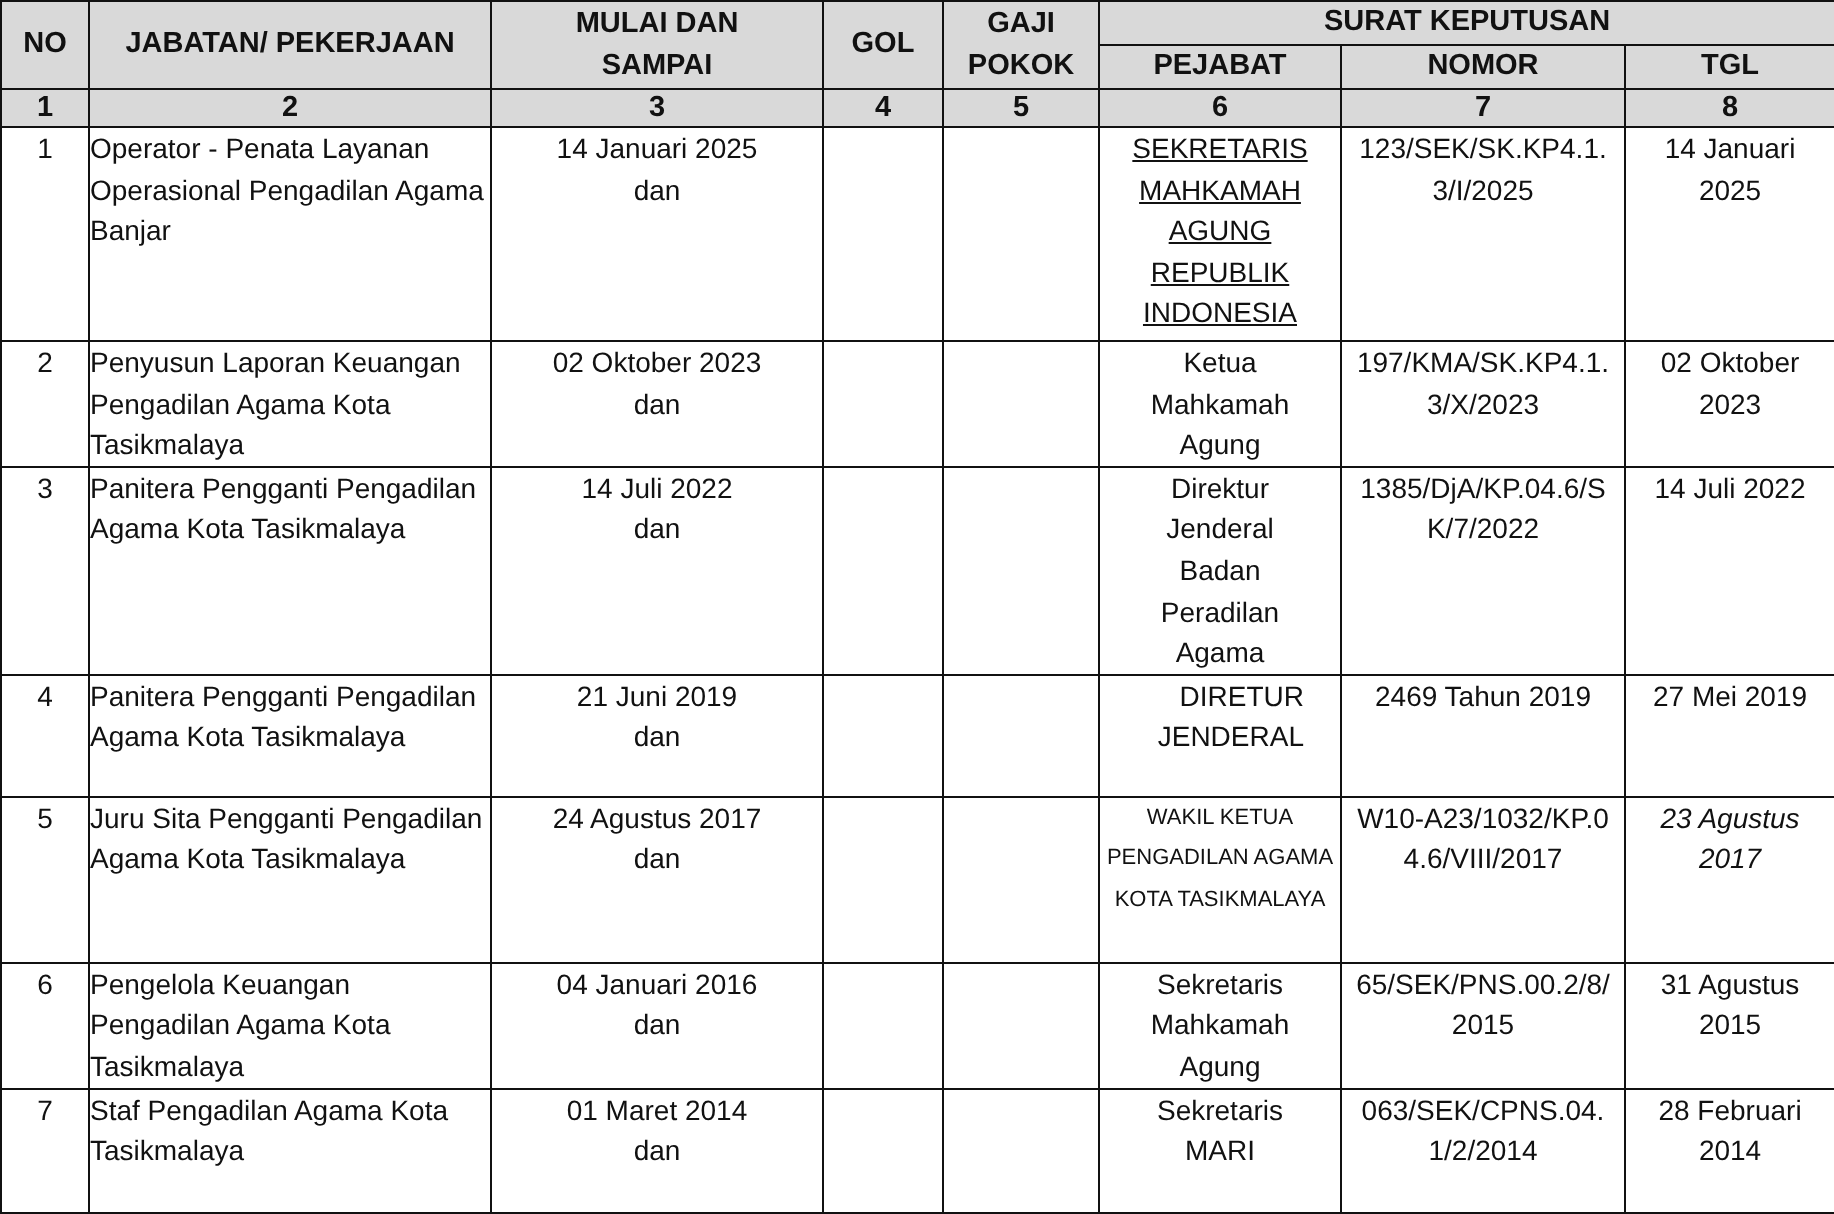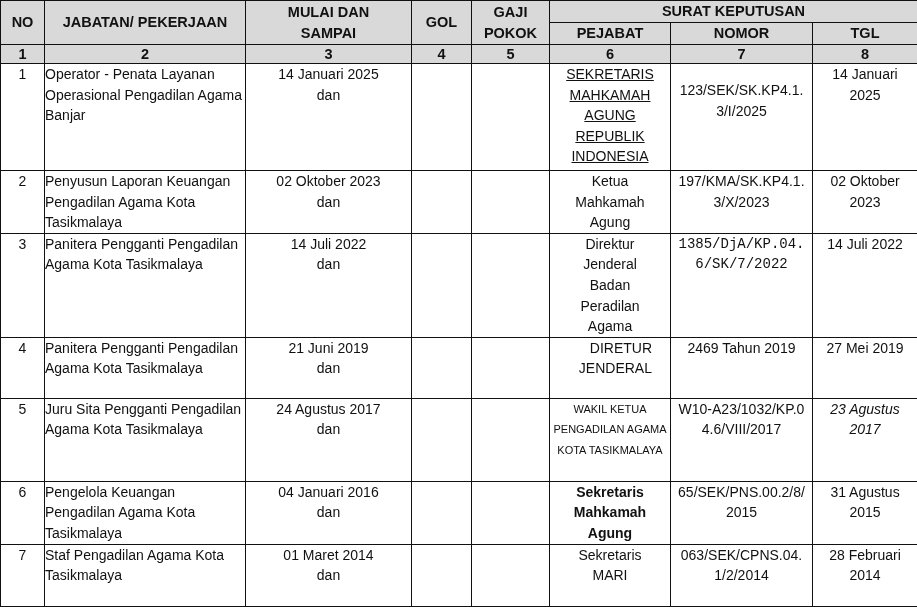--- a/index.html
+++ b/index.html
@@ -93,21 +93,21 @@
     <tr style="height:107px;">
       <td class="no">1</td>
       <td class="l">Operator - Penata Layanan Operasional Pengadilan Agama Banjar</td>
       <td class="c">
         <span class="cell">14 Januari 2025</span>
         <span class="cell">dan</span>
       </td>
       <td class="c"></td>
       <td class="c"></td>
       <td class="c" style="padding:0 8px;text-decoration:underline;">SEKRETARIS MAHKAMAH AGUNG REPUBLIK INDONESIA</td>
-      <td class="c" style="word-break:break-all;padding:16px 4px;">123/SEK/SK.KP4.1.3/I/2025</td>
+      <td class="c" style="word-break:break-all;padding:0 4px;">123/SEK/SK.KP4.1.3/I/2025</td>
       <td class="c" style="padding:0 12px;">14 Januari 2025</td>
     </tr>
 
     <tr style="height:62px;">
       <td class="no">2</td>
       <td class="l">Penyusun Laporan Keuangan Pengadilan Agama Kota Tasikmalaya</td>
       <td class="c">
         <span class="cell">02 Oktober 2023</span>
         <span class="cell">dan</span>
       </td>
@@ -121,21 +121,21 @@
     <tr style="height:103px;">
       <td class="no">3</td>
       <td class="l">Panitera Pengganti Pengadilan Agama Kota Tasikmalaya</td>
       <td class="c">
         <span class="cell">14 Juli 2022</span>
         <span class="cell">dan</span>
       </td>
       <td class="c"></td>
       <td class="c"></td>
       <td class="c" style="padding:0 22px;">Direktur Jenderal Badan Peradilan Agama</td>
-      <td class="c" style="word-break:break-all;padding:0 4px;font-family:Liberation Mono, monospace;">1385/DjA/KP.04.6/SK/7/2022</td>
+      <td class="c" style="word-break:break-all;padding:0 4px;">1385/DjA/KP.04.6/SK/7/2022</td>
       <td class="c">14 Juli 2022</td>
     </tr>
 
     <tr style="height:61px;">
       <td class="no">4</td>
       <td class="l">Panitera Pengganti Pengadilan Agama Kota Tasikmalaya</td>
       <td class="c">
         <span class="cell">21 Juni 2019</span>
         <span class="cell">dan</span>
       </td>
@@ -162,21 +162,21 @@
 
     <tr style="height:61px;">
       <td class="no">6</td>
       <td class="l">Pengelola Keuangan Pengadilan Agama Kota Tasikmalaya</td>
       <td class="c">
         <span class="cell">04 Januari 2016</span>
         <span class="cell">dan</span>
       </td>
       <td class="c"></td>
       <td class="c"></td>
-      <td class="c" style="padding:0 14px;font-weight:bold;">Sekretaris Mahkamah Agung</td>
+      <td class="c" style="padding:0 14px;">Sekretaris Mahkamah Agung</td>
       <td class="c" style="word-break:break-all;padding:0 4px;">65/SEK/PNS.00.2/8/2015</td>
       <td class="c" style="padding:0 10px;">31 Agustus 2015</td>
     </tr>
 
     <tr style="height:62px;">
       <td class="no">7</td>
       <td class="l">Staf Pengadilan Agama Kota Tasikmalaya</td>
       <td class="c">
         <span class="cell">01 Maret 2014</span>
         <span class="cell">dan</span>

